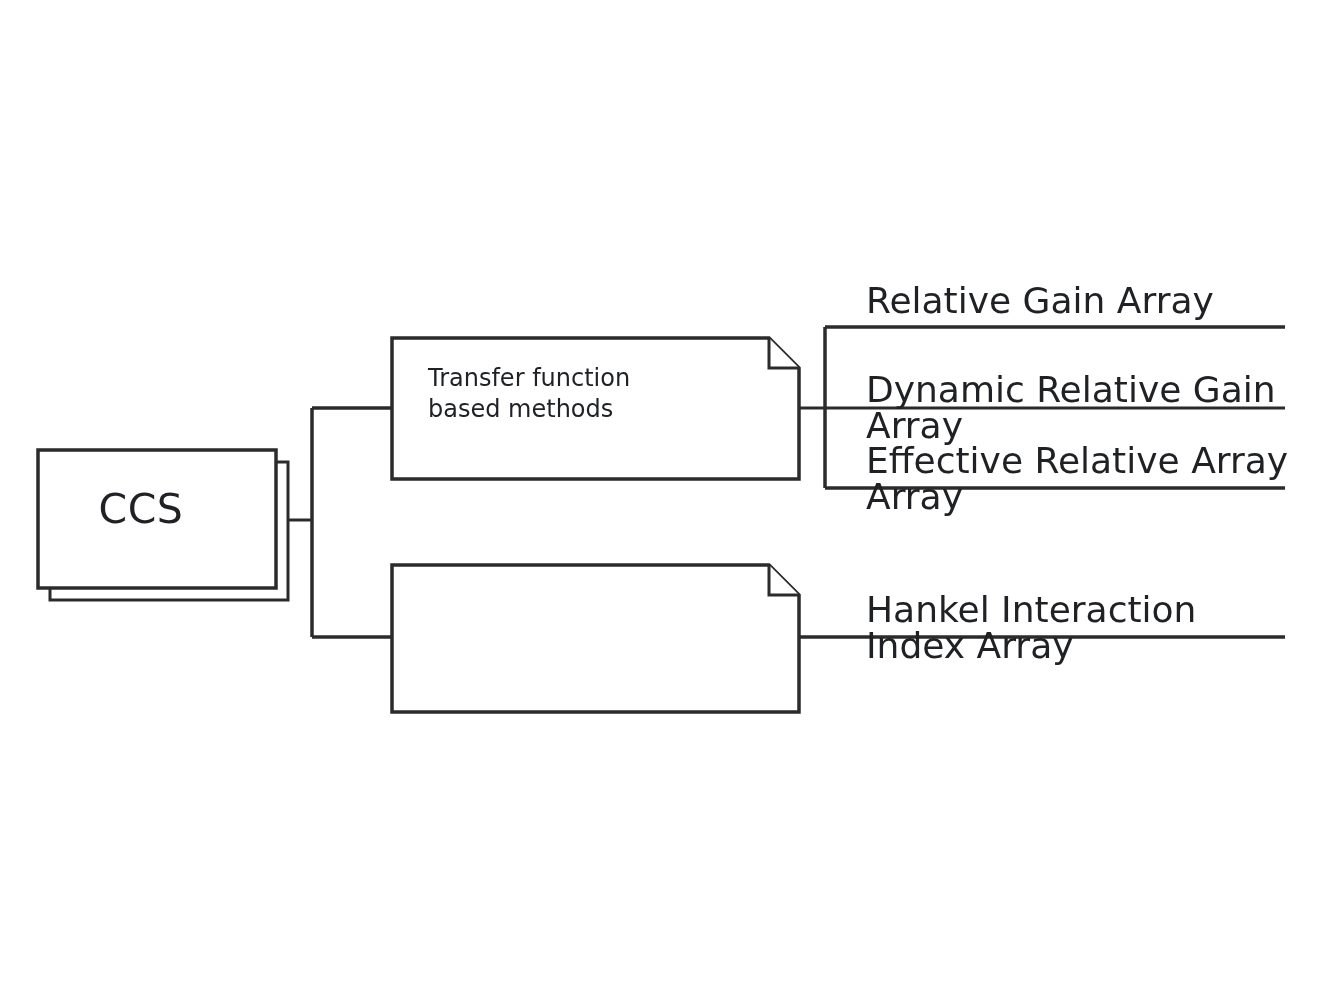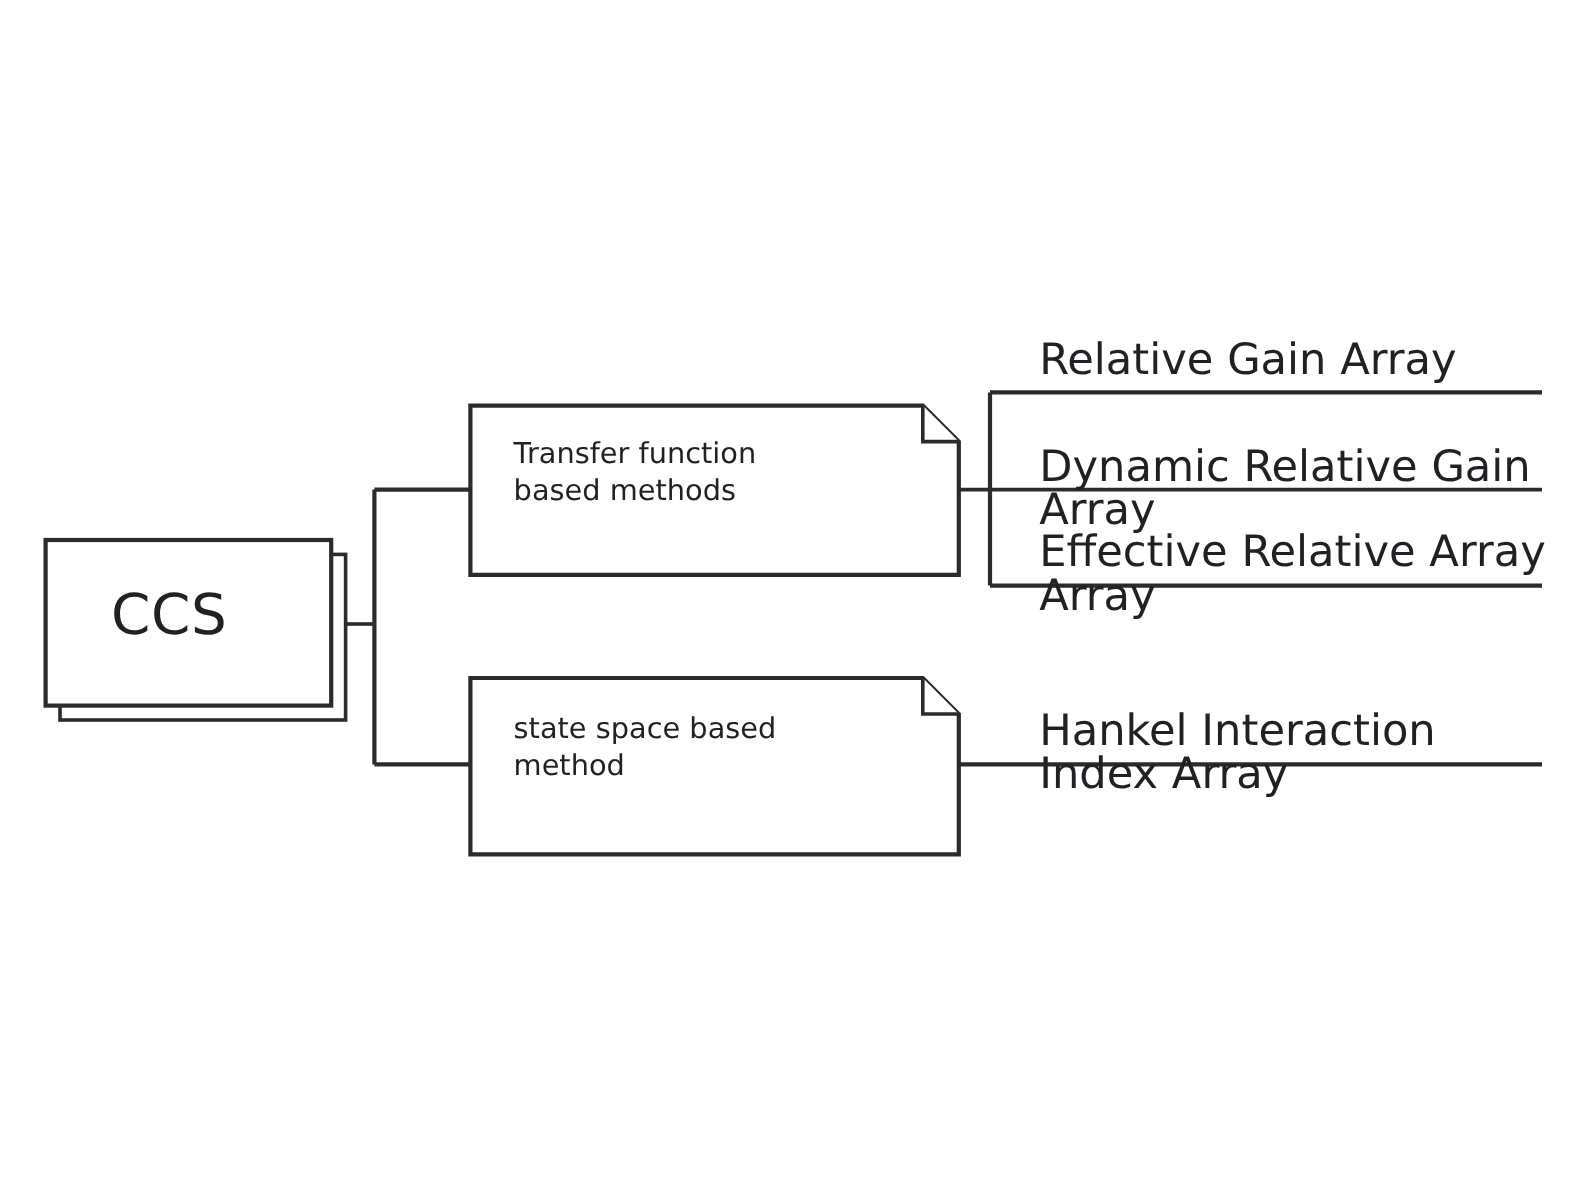--- a/index.html
+++ b/index.html
@@ -30,21 +30,21 @@
   }
   .node-text {
     position: absolute;
     color: #1f2124;
     font-family: "DejaVu Sans", sans-serif;
     white-space: pre-wrap;
     line-height: 1.28;
     pointer-events: none;
   }
   .root-text {
-    font-size: 47px;
+    font-size: 41px;
     letter-spacing: 0.5px;
     width: 206px;
     left: 38px;
     top: 489px;
     text-align: center;
     line-height: 1.0;
   }
   .branch-text {
     font-size: 24px;
     left: 428px;
@@ -107,22 +107,20 @@
     <g>
       <path d="M799 637 L1285 637" stroke="#2b2b2b" stroke-width="3.5" fill="none"></path>
     </g>
   </svg>
 
   <div class="node-text root-text">CCS</div>
 
   <div class="node-text branch-text tf">Transfer function
 based methods</div>
 
-  <div class="node-text branch-text ss">state space based
-method</div>
 
   <div class="node-text leaf-text l0">Relative Gain Array</div>
 
   <div class="node-text leaf-text l1">Dynamic Relative Gain Array</div>
 
   <div class="node-text leaf-text l2">Effective Relative Array Array</div>
 
   <div class="node-text leaf-text l3">Hankel Interaction Index Array</div>
 
 </div>

